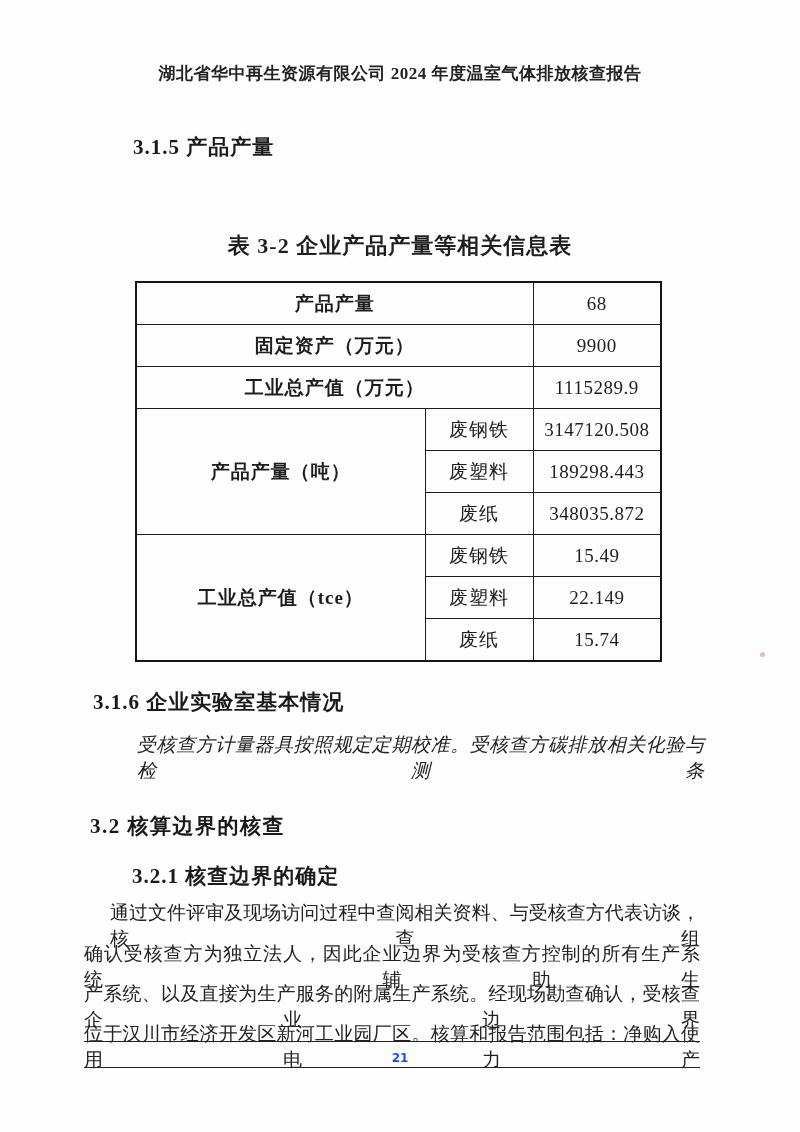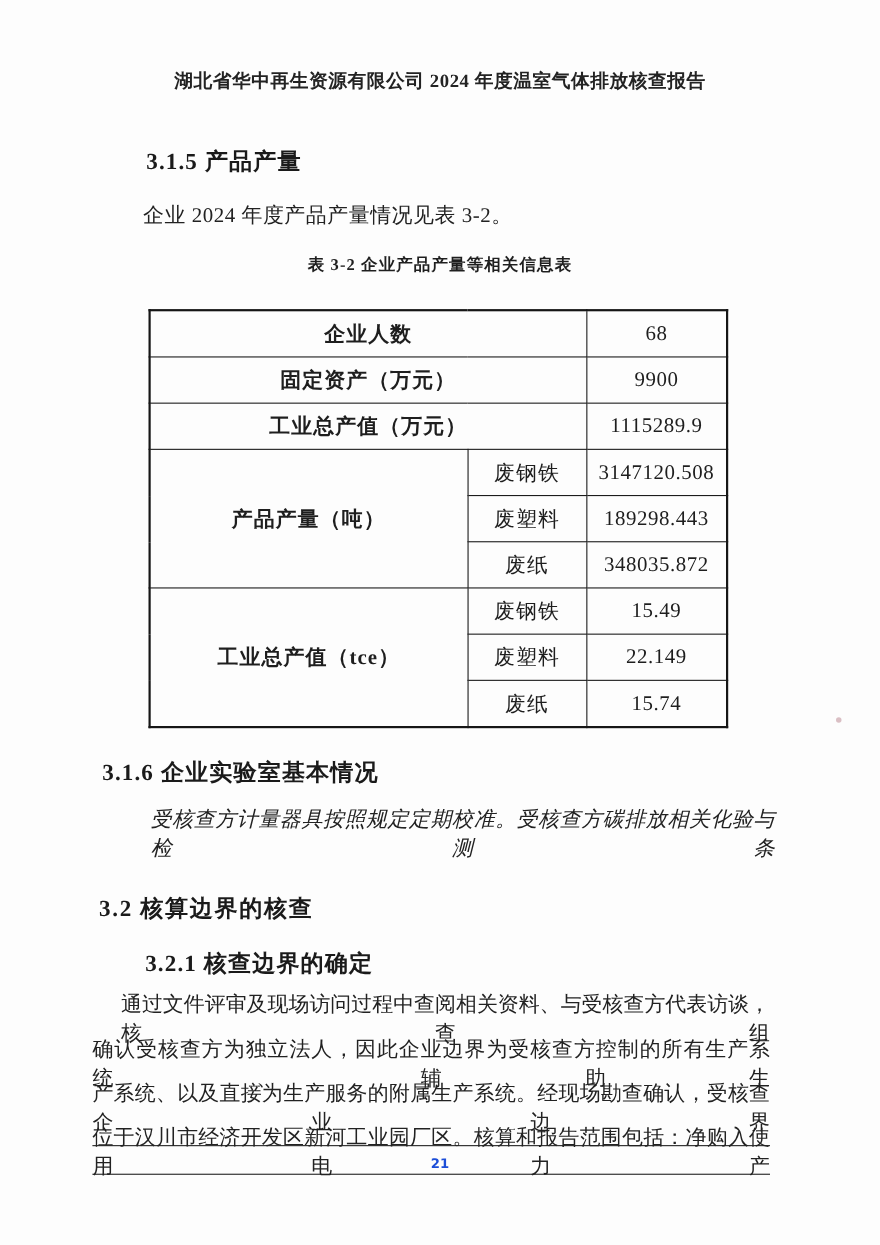--- a/index.html
+++ b/index.html
@@ -22,21 +22,21 @@
     font-size:21px;font-weight:bold;letter-spacing:1px;color:#1a1a1a;
   }
   .h315{left:93px;top:133px;margin-left:40px;}
   .h316{left:93px;top:688px;}
   .h32{left:90px;top:812px;letter-spacing:1.5px;}
   .h321{left:132px;top:862px;letter-spacing:1px;}
 
   .body-text{font-size:19px;color:#222;letter-spacing:0.5px;}
   .p315{left:130px;top:183px;}
 
-  .tbl-title{top:231px;font-size:15px;font-weight:bold;letter-spacing:1px;}
+  .tbl-title{top:231px;font-size:22px;font-weight:bold;letter-spacing:1px;}
 
   .jline{
     white-space:normal;
     text-align:justify;
     text-align-last:justify;
     text-justify:inter-character;
     letter-spacing:0;
   }
   .l316-1{left:137px;top:732px;width:567px;font-style:italic;}
   .l316-2{left:96px;top:772px;}
@@ -76,33 +76,32 @@
 </style>
 </head>
 <body>
 
 <div class="page">
 
   <div class="abs center doc-header">湖北省华中再生资源有限公司 2024 年度温室气体排放核查报告</div>
 
   <div class="abs h1 h315">3.1.5 产品产量</div>
 
-  <div class="abs body-text p315">企业 2024 年度产品产量情况见表 3-2。</div>
 
   <div class="abs center tbl-title">表 3-2 企业产品产量等相关信息表</div>
 
   <table class="t32">
     <colgroup>
       <col style="width:289px">
         <col style="width:108px">
         <col style="width:128px">
     </colgroup>
     <tbody>
       <tr>
-        <td colspan="2" class="lbl">企业人数</td>
+        <td colspan="2" class="lbl">产品产量</td>
         <td class="val">68</td>
       </tr>
       <tr>
         <td colspan="2" class="lbl">固定资产（万元）</td>
         <td class="val">9900</td>
       </tr>
       <tr>
         <td colspan="2" class="lbl">工业总产值（万元）</td>
         <td class="val">1115289.9</td>
       </tr>

